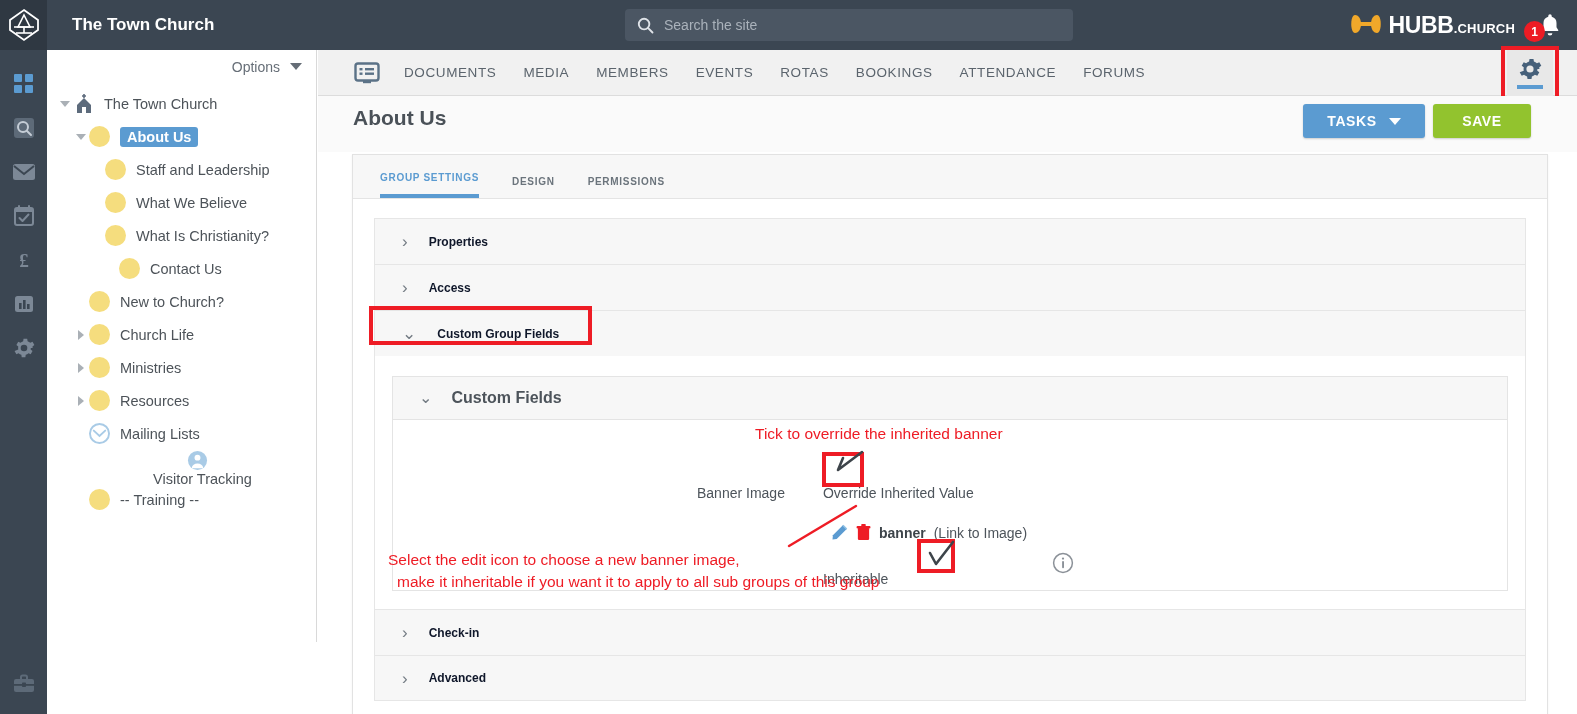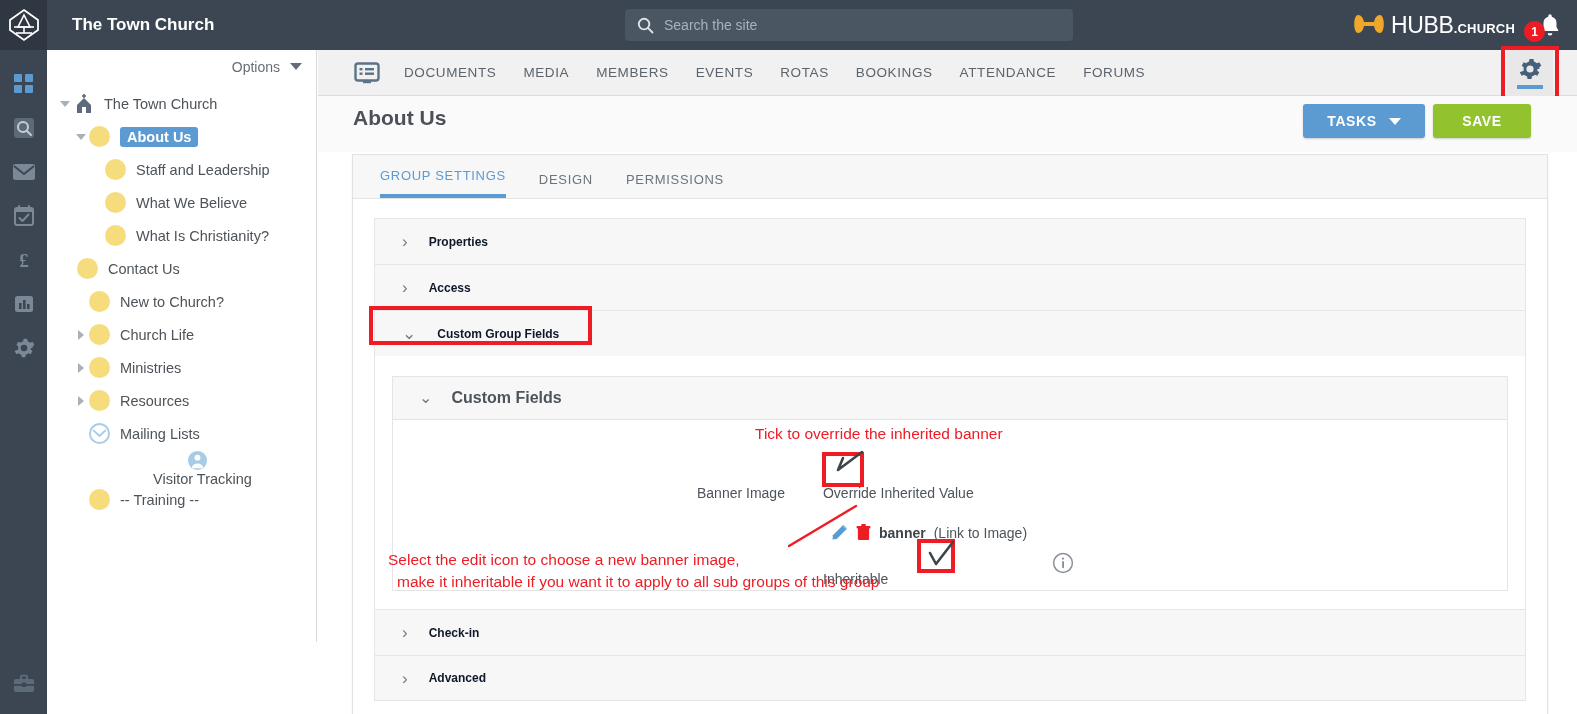--- a/index.html
+++ b/index.html
@@ -50,21 +50,21 @@
     color: #d4d8dd; font-size: 14px;
     font-family: "Liberation Sans", sans-serif;
     margin-left: 10px; width: 380px;
   }
   .search-input::placeholder { color: #aab2bb; }
   .brand {
     position: absolute; right: 62px; top: 12px;
     display: flex; align-items: baseline; gap: 0;
   }
   .brand-mark { margin-right: 7px; align-self: center; }
-  .brand-hubb { color: #ffffff; font-size: 23px; font-weight: normal; letter-spacing: -0.3px; }
+  .brand-hubb { color: #ffffff; font-size: 23px; font-weight: bold; letter-spacing: -0.3px; }
   .brand-church { color: #ffffff; font-size: 13px; font-weight: bold; letter-spacing: 0.2px; }
   .bell-wrap { position: absolute; right: 12px; top: 10px; width: 40px; height: 32px; }
   .bell-badge {
     position: absolute; left: -1px; top: 11px;
     width: 21px; height: 21px; border-radius: 50%;
     background: #ed1c24; color: #fff;
     font-size: 12px; font-weight: bold;
     display: flex; align-items: center; justify-content: center;
   }
 
@@ -156,22 +156,22 @@
   .card {
     position: absolute; left: 34px; top: 104px; width: 1196px; height: 560px;
     background: #ffffff; border: 1px solid #e2e2e2; border-bottom: 0;
     box-shadow: 0 1px 2px rgba(0,0,0,0.06);
   }
   .card-tabs {
     height: 44px; background: #f7f7f7; border-bottom: 1px solid #e4e4e4;
     display: flex; align-items: flex-end; padding-left: 27px;
   }
   .card-tab {
-    font-size: 13px; letter-spacing: 0.7px; color: #6b747c;
-    padding: 0 0 11px 0; margin-right: 33px; cursor: pointer; font-weight: normal; text-align: center;
+    font-size: 10px; letter-spacing: 0.7px; color: #6b747c;
+    padding: 0 0 11px 0; margin-right: 33px; cursor: pointer; font-weight: bold; text-align: center;
   }
   .card-tab.active { color: #5b9bd1; border-bottom: 4px solid #5b9bd1; }
 
   .acc-wrap { padding: 19px 21px 0 21px; }
   .acc {
     border: 1px solid #e6e6e6; border-bottom: 0; background: #f7f7f7;
     height: 46px; display: flex; align-items: center; cursor: pointer;
     position: relative;
   }
   .acc:last-of-type { border-bottom: 1px solid #e6e6e6; }
@@ -353,21 +353,21 @@
         <span class="node-label">Staff and Leadership</span>
       </div>
       <div class="tree-row" style="padding-left:58px;">
         <span class="dot"></span>
         <span class="node-label">What We Believe</span>
       </div>
       <div class="tree-row" style="padding-left:58px;">
         <span class="dot"></span>
         <span class="node-label">What Is Christianity?</span>
       </div>
-      <div class="tree-row" style="padding-left:30px;">
+      <div class="tree-row" style="padding-left:72px;">
         <span class="dot"></span>
         <span class="node-label">Contact Us</span>
       </div>
 
       <div class="tree-row" style="padding-left:42px;">
         <span class="dot"></span>
         <span class="node-label">New to Church?</span>
       </div>
 
       <div class="tree-row" style="padding-left:26px;">

